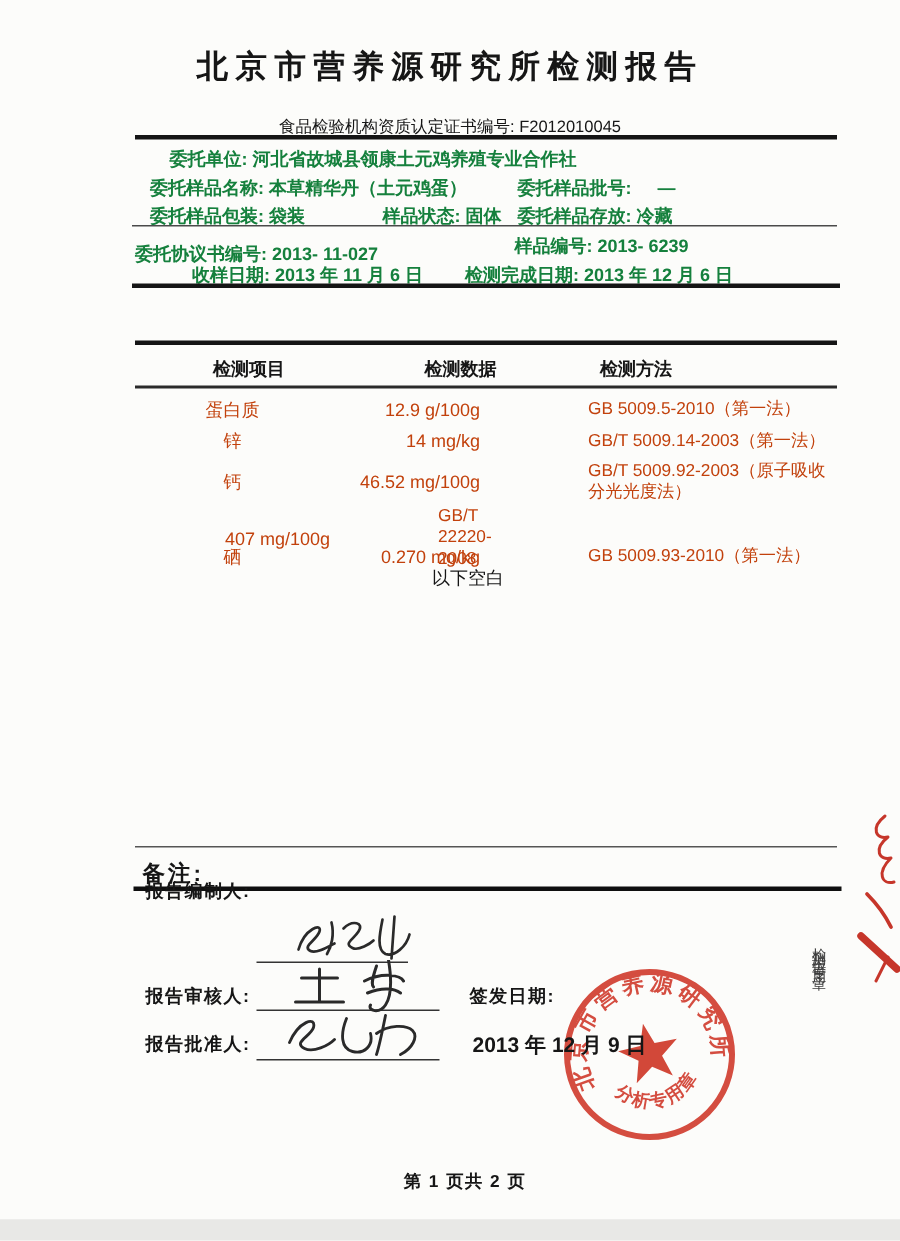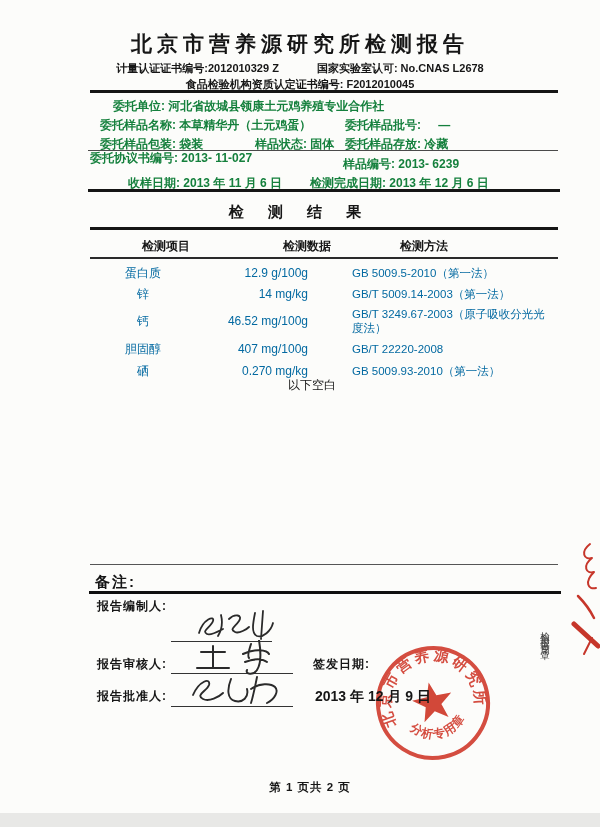--- a/index.html
+++ b/index.html
@@ -10,31 +10,31 @@
     font-family:"Liberation Sans","DejaVu Sans",sans-serif;
   }
   .abs { position:absolute; }
   .rule { position:absolute; background:#151515; }
   .title {
     top:30px; left:0; width:100%; text-align:center;
     font-size:21px; font-weight:700; letter-spacing:5px;
   }
   .certline { top:61px; left:0; width:100%; display:flex; justify-content:center; gap:38px;
     font-size:11px; font-weight:700; }
-  .certline2 { top:77px; left:0; width:100%; text-align:center; font-size:11px; font-weight:700; }
+  .certline2 { top:77px; left:0; width:100%; text-align:center; font-size:11px; font-weight:400; }
   .inf { font-size:12px; font-weight:600; color:#15803d; white-space:nowrap; }
   .lbl { font-weight:600; }
   .sec-title { top:203px; left:0; width:100%; text-align:center;
     font-size:15px; font-weight:700; letter-spacing:10px; }
   .thead { font-size:12px; font-weight:600; }
-  .tbl { top:263px; left:78px; width:468px; font-size:12px; font-weight:500; color:#0369a1; }
+  .tbl { top:263px; left:90px; width:468px; font-size:12px; font-weight:500; color:#c2410c; }
   .trow { display:grid; grid-template-columns:130px 100px 1fr; align-items:center; }
   .td-item { text-align:center; }
   .td-val  { text-align:right; }
-  .td-meth { padding-left:44px; font-size:11.5px; line-height:1.25; }
+  .td-meth { padding-left:72px; font-size:11.5px; line-height:1.25; }
   .endnote { font-size:12px; font-weight:500; }
   .remarks { font-size:15px; font-weight:700; letter-spacing:2px; }
   .siglbl { font-size:12px; font-weight:600; letter-spacing:1px; }
   .sigline { position:absolute; height:1.3px; background:#333; }
   .issue { font-size:12px; font-weight:600; letter-spacing:1px; }
   .datetxt { font-size:14px; font-weight:700; z-index:6; }
   .sidenote {
     writing-mode:vertical-rl; font-size:9.5px; color:#3c3c3c; letter-spacing:3px;
   }
   .footer { top:780px; left:0; width:100%; text-align:center; padding-left:20px;
@@ -43,24 +43,20 @@
   .sig-svg path, .redmark path { fill:none; stroke-linecap:round; stroke-linejoin:round; }
   .sig-svg path { stroke:#2a2a2a; }
   .redmark path { stroke:#c6362a; }
 </style>
 </head>
 <body>
 
 <div class="page">
 
   <div class="abs title">北京市营养源研究所检测报告</div>
-  <div class="abs certline">
-    <span>计量认证证书编号:2012010329 Z</span>
-    <span>国家实验室认可: No.CNAS L2678</span>
-  </div>
   <div class="abs certline2">食品检验机构资质认定证书编号: F2012010045</div>
 
   <div class="rule" style="top:90px;left:90px;width:468px;height:2.5px;"></div>
 
   <div class="abs inf" style="top:98px;left:113px;">
     <span class="lbl">委托单位:</span>
     <span>河北省故城县领康土元鸡养殖专业合作社</span>
   </div>
 
   <div class="abs inf" style="top:117px;left:100px;">
@@ -80,40 +76,39 @@
     <span>样品状态:</span>
     <span>固体</span>
   </div>
   <div class="abs inf" style="top:136px;left:345px;">
     <span>委托样品存放:</span>
     <span>冷藏</span>
   </div>
 
   <div class="rule" style="top:150px;left:88px;width:470px;height:1.2px;background:#4a4a4a;"></div>
 
-  <div class="abs inf" style="top:150px;left:90px;">
+  <div class="abs inf" style="top:161px;left:90px;">
     <span>委托协议书编号:</span>
     <span>2013- 11-027</span>
   </div>
   <div class="abs inf" style="top:156px;left:343px;">
     <span>样品编号:</span>
     <span>2013- 6239</span>
   </div>
   <div class="abs inf" style="top:175px;left:128px;">
     <span>收样日期:</span>
     <span>2013 年 11 月 6 日</span>
   </div>
   <div class="abs inf" style="top:175px;left:310px;">
     <span>检测完成日期:</span>
     <span>2013 年 12 月 6 日</span>
   </div>
 
   <div class="rule" style="top:189px;left:88px;width:472px;height:3px;"></div>
 
-  <div class="abs sec-title">检 测 结 果</div>
   <div class="rule" style="top:227px;left:90px;width:468px;height:2.5px;"></div>
 
   <div class="abs thead" style="top:238px;left:142px;">检测项目</div>
   <div class="abs thead" style="top:238px;left:283px;">检测数据</div>
   <div class="abs thead" style="top:238px;left:400px;">检测方法</div>
 
   <div class="rule" style="top:257px;left:90px;width:468px;height:1.5px;background:#2a2a2a;"></div>
 
   <div class="abs tbl">
     <div class="trow" style="height:20px;">
@@ -122,41 +117,40 @@
       <span class="td-meth">GB 5009.5-2010（第一法）</span>
     </div>
     <div class="trow" style="height:22px;">
       <span class="td-item">锌</span>
       <span class="td-val">14 mg/kg</span>
       <span class="td-meth">GB/T 5009.14-2003（第一法）</span>
     </div>
     <div class="trow" style="height:32px;">
       <span class="td-item">钙</span>
       <span class="td-val">46.52 mg/100g</span>
-      <span class="td-meth">GB/T 3249.67-2003（原子吸收分光光度法）</span>
+      <span class="td-meth">GB/T 5009.92-2003（原子吸收分光光度法）</span>
     </div>
     <div class="trow" style="height:24px;">
-      <span class="td-item">胆固醇</span>
       <span class="td-val">407 mg/100g</span>
       <span class="td-meth">GB/T 22220-2008</span>
     </div>
     <div class="trow" style="height:20px;">
       <span class="td-item">硒</span>
       <span class="td-val">0.270 mg/kg</span>
       <span class="td-meth">GB 5009.93-2010（第一法）</span>
     </div>
   </div>
 
   <div class="abs endnote" style="top:377px;left:288px;">以下空白</div>
 
   <div class="rule" style="top:564px;left:90px;width:468px;height:1.2px;background:#555;"></div>
   <div class="abs remarks" style="top:573px;left:95px;">备注:</div>
   <div class="rule" style="top:591px;left:89px;width:472px;height:2.8px;background:#0f0f0f;"></div>
 
-  <div class="abs siglbl" style="top:598px;left:97px;">报告编制人:</div>
+  <div class="abs siglbl" style="top:586px;left:97px;">报告编制人:</div>
   <div class="abs siglbl" style="top:656px;left:97px;">报告审核人:</div>
   <div class="abs siglbl" style="top:688px;left:97px;">报告批准人:</div>
 
   <div class="sigline" style="top:641px;left:171px;width:101px;"></div>
   <div class="sigline" style="top:673px;left:171px;width:122px;"></div>
   <div class="sigline" style="top:706px;left:171px;width:122px;"></div>
 
   <svg class="abs sig-svg" style="top:609px;left:185px;" width="100" height="34" viewBox="0 0 100 34">
     <path stroke-width="1.8" d="M14 24 C18 10 30 6 28 12 C26 18 16 22 22 25 C26 27 34 22 38 20 M36 6 C38 14 36 22 33 27 M44 10 C50 4 58 6 54 12 C50 18 44 20 50 23 C54 25 62 20 64 18 M70 4 C68 14 66 24 72 27 C78 29 86 22 88 14 M78 2 L76 30"></path>
   </svg>

